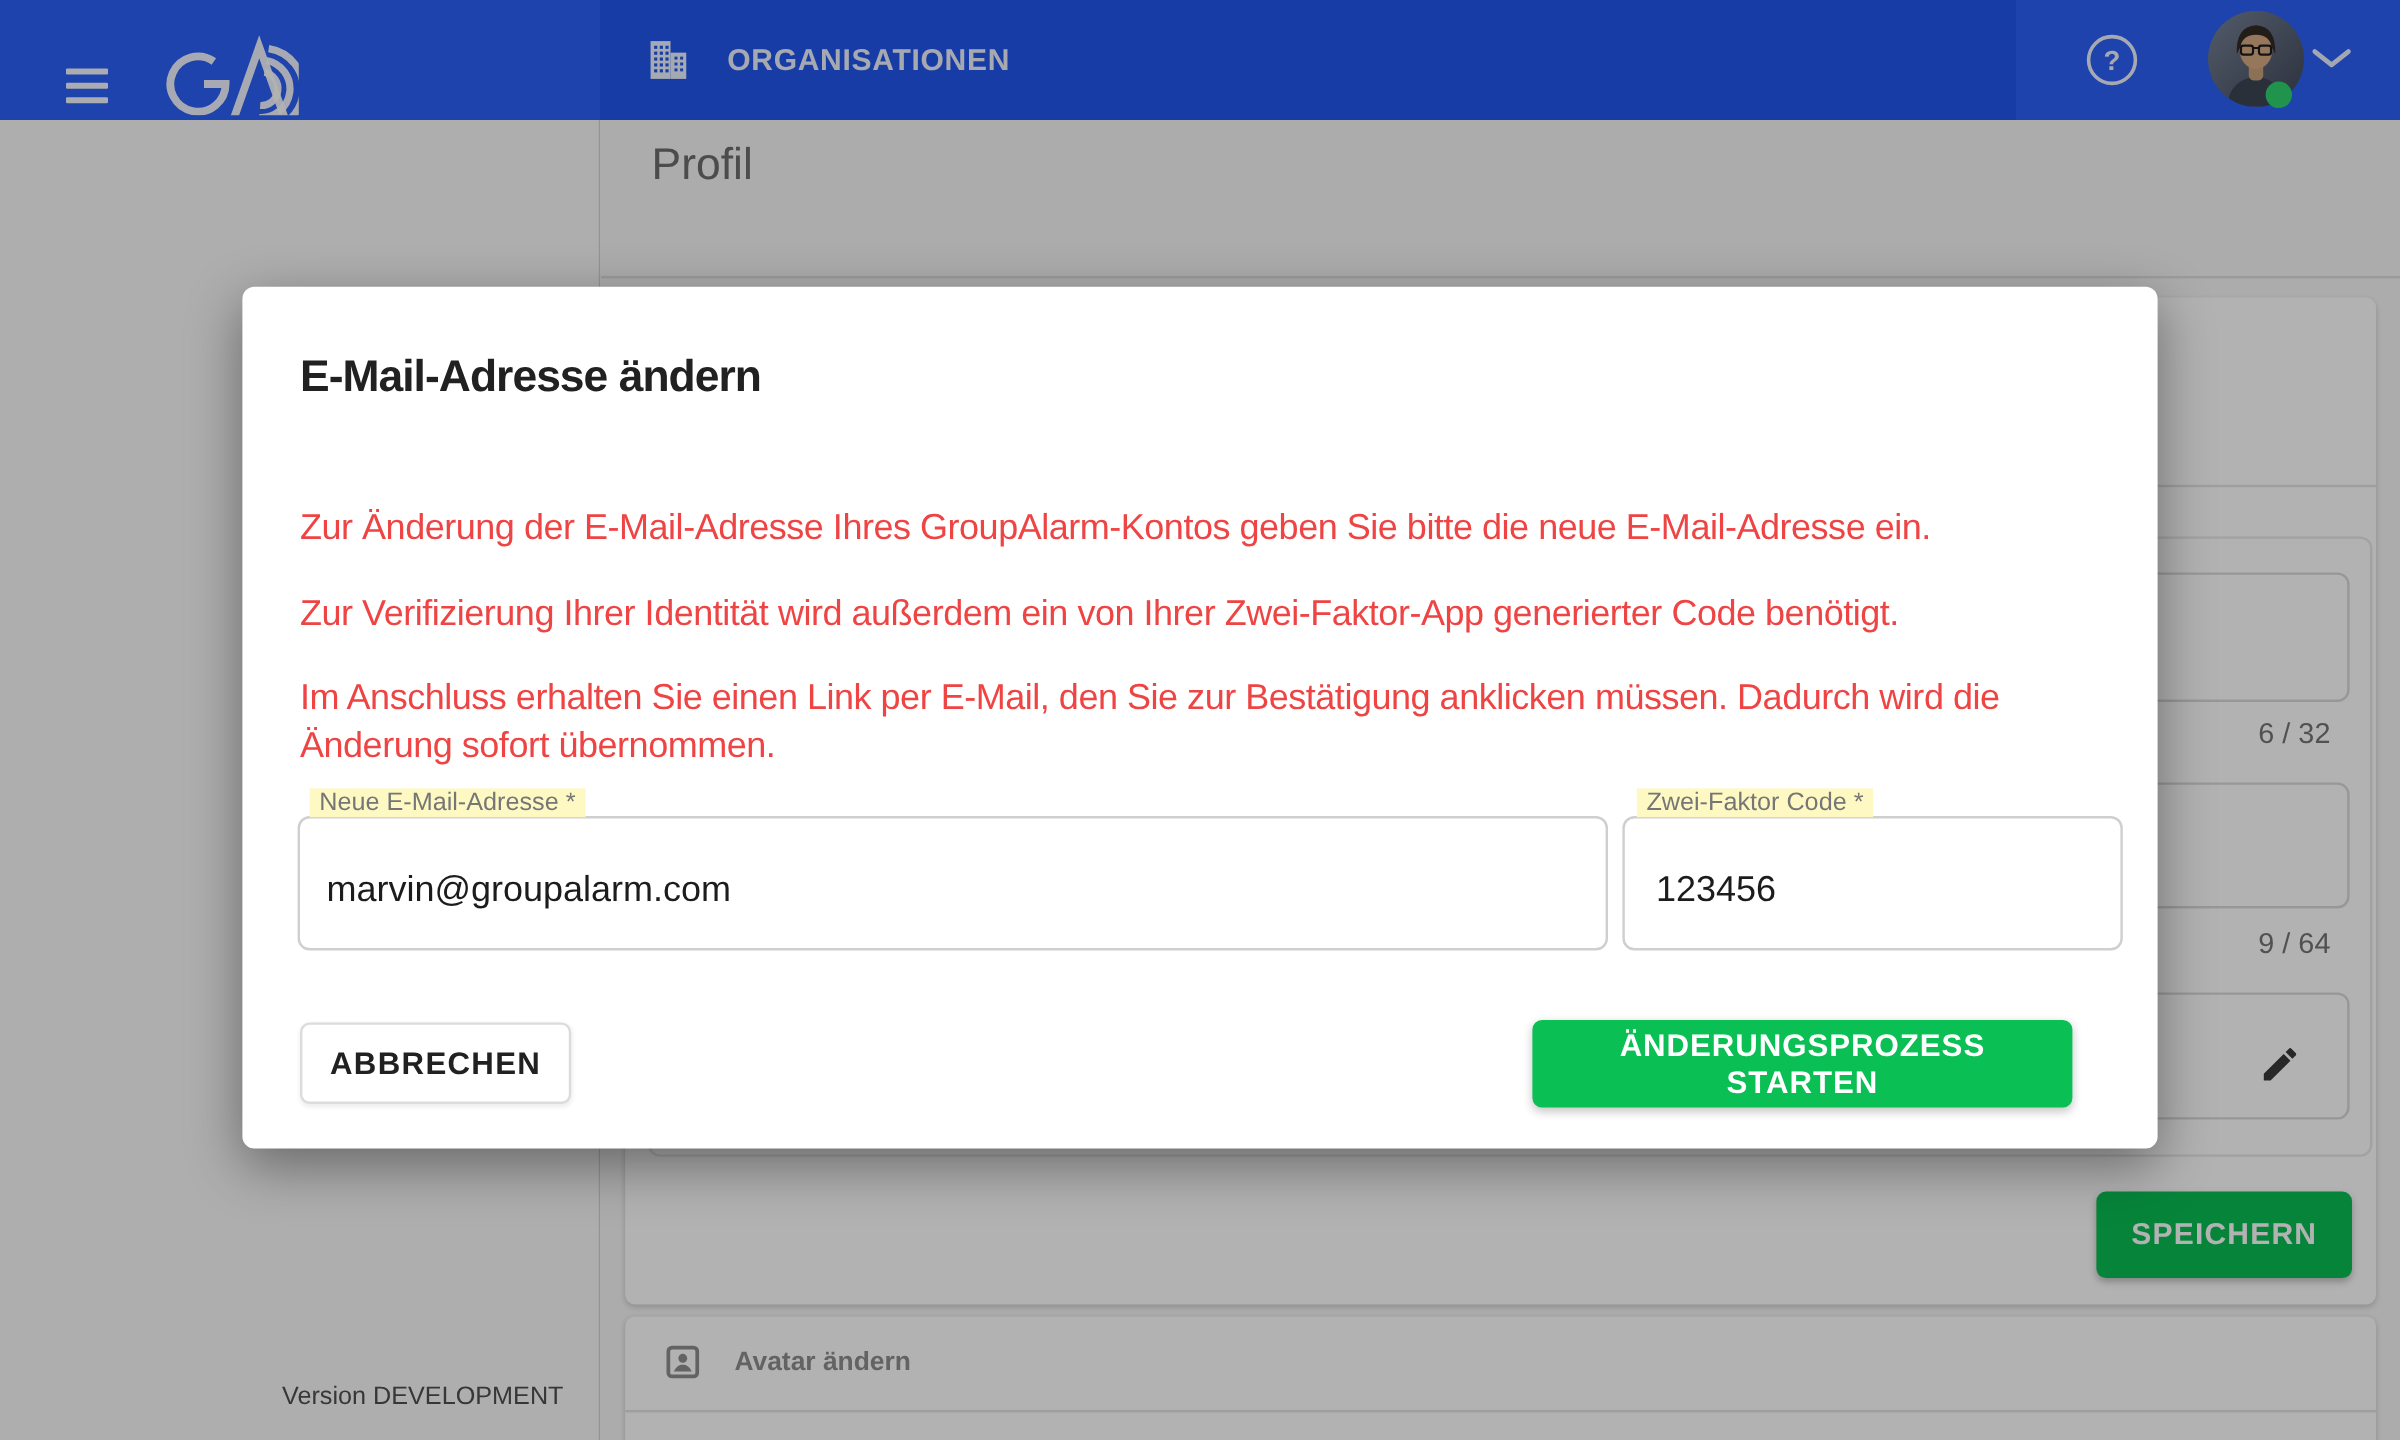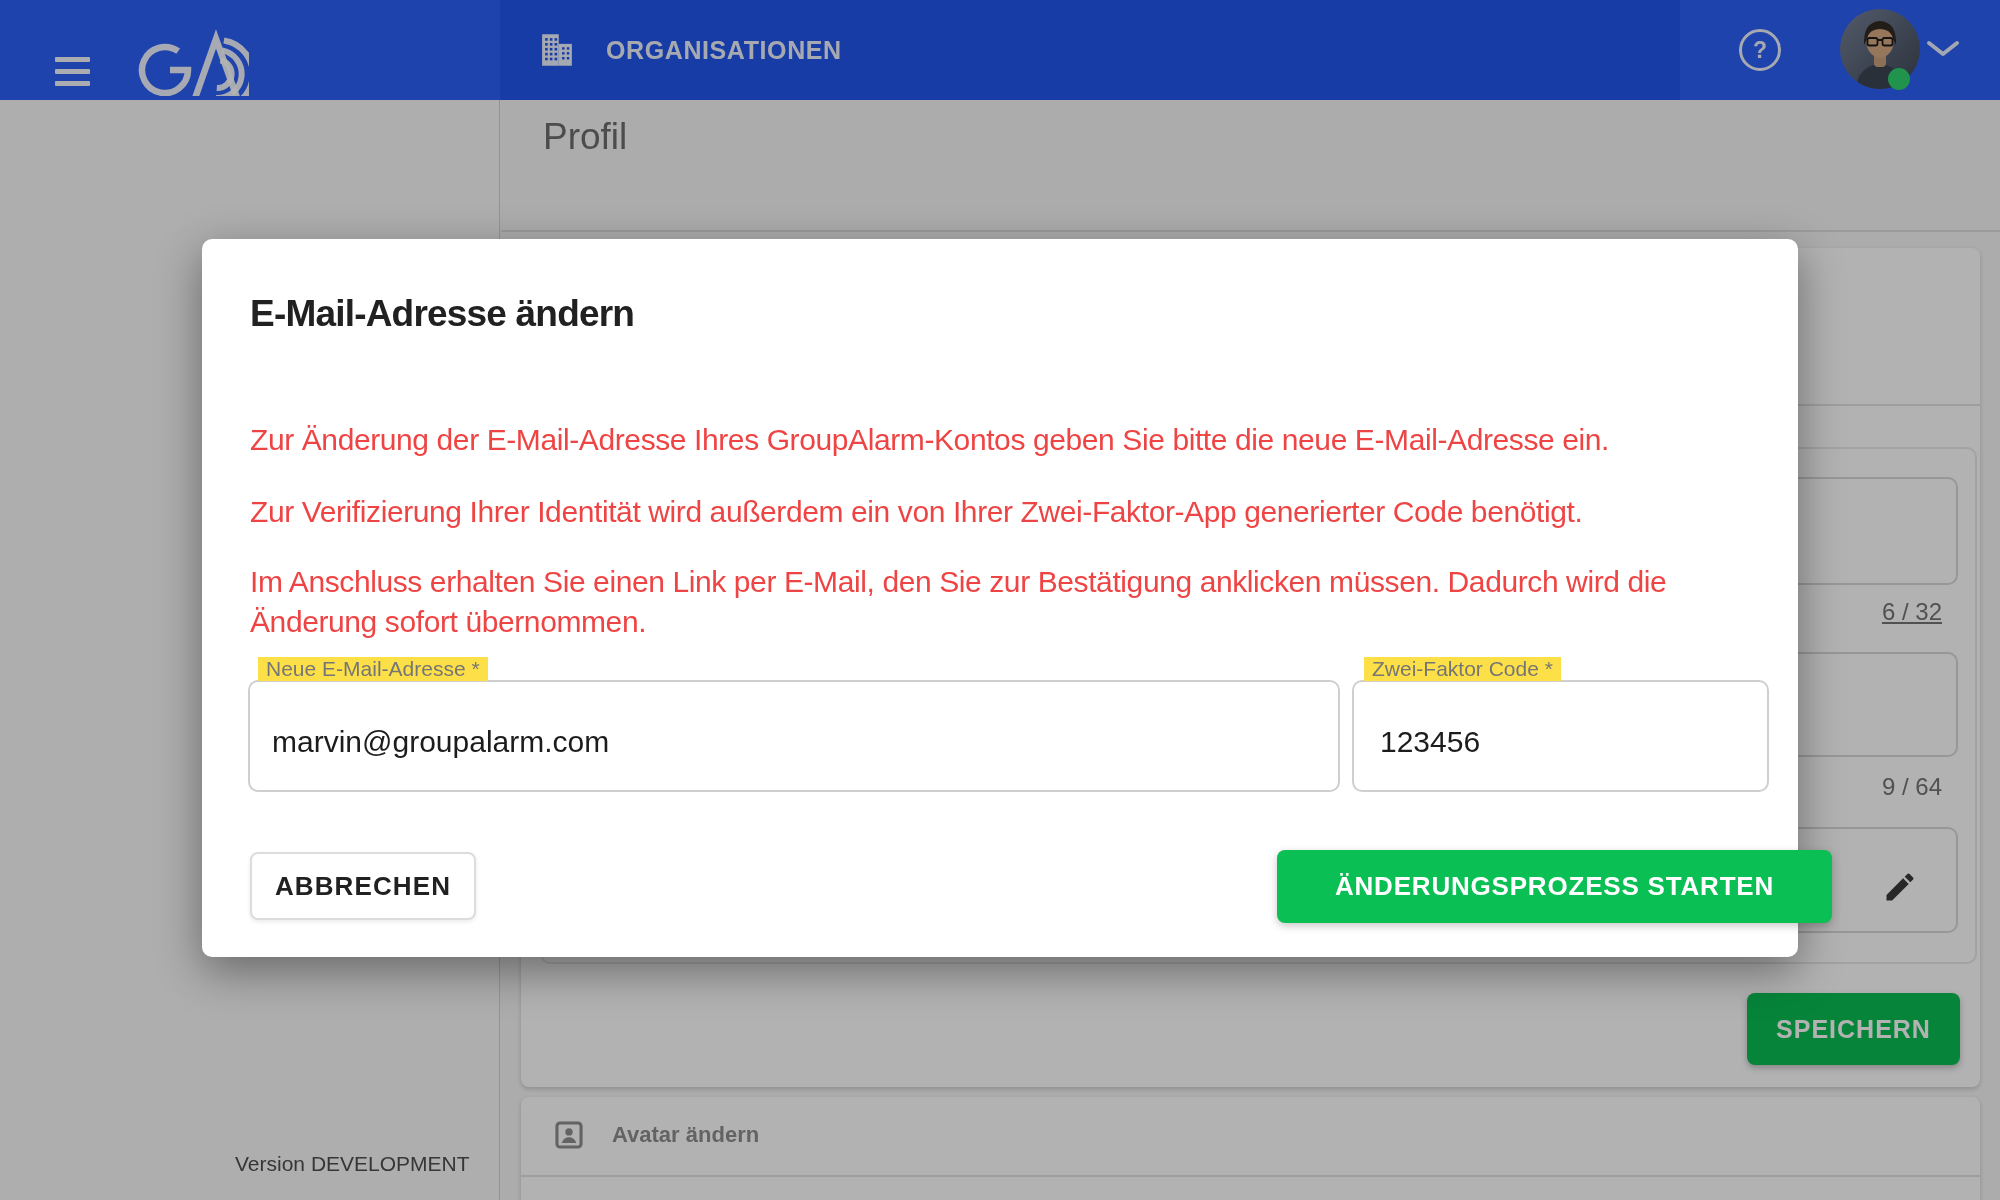--- a/index.html
+++ b/index.html
@@ -26,26 +26,26 @@
              font-family:inherit;display:flex;align-items:center;justify-content:center;}
   .section-label{font-size:22px;font-weight:700;color:#8f8f8f;}
   .version{font-size:21px;color:#4f4f4f;}
   
   .scrim{position:absolute;inset:0;background:rgba(0,0,0,0.30);z-index:40;}
   .modal{position:absolute;left:202px;top:239px;width:1596px;height:718px;background:#fff;border-radius:10px;
          box-shadow:0 14px 45px rgba(0,0,0,.4);z-index:50;}
   .modal-title{position:absolute;left:48px;top:54px;font-size:37px;font-weight:700;letter-spacing:-.8px;color:#212121;}
   .modal-p{position:absolute;left:48px;width:1515px;font-size:30px;line-height:40px;letter-spacing:-.4px;color:#ef4444;}
   .m-field{position:absolute;border:2px solid #cfcfcf;border-radius:10px;box-sizing:border-box;background:#fff;}
-  .m-label{position:absolute;font-size:21px;color:#767676;background:#fde047;padding:0 8px;z-index:2;}
+  .m-label{position:absolute;font-size:21px;color:#767676;background:#fef9c3;padding:0 8px;z-index:2;}
   .m-input{position:absolute;border:none;outline:none;font-family:inherit;font-size:30px;color:#1c1c1c;background:transparent;padding:0;}
   .cancel-btn{position:absolute;left:48px;top:613px;width:226px;height:68px;background:#fff;border:2px solid #dcdcdc;border-radius:8px;
               font-family:inherit;font-size:26px;font-weight:700;letter-spacing:1.1px;color:#212121;cursor:pointer;
               box-shadow:0 2px 4px rgba(0,0,0,.08);display:flex;align-items:center;justify-content:center;}
-  .submit-btn{position:absolute;left:1075px;top:611px;width:555px;height:73px;font-size:26px;letter-spacing:.8px;
+  .submit-btn{position:absolute;left:1075px;top:611px;width:450px;height:73px;font-size:26px;letter-spacing:.8px;
               box-shadow:0 3px 8px rgba(0,0,0,.22);}
 </style>
 </head>
 <body>
 
 <div id="stage">
 
   <div class="bar-seg" style="left:0;width:500px;background:#2b60f6;"></div>
   <div class="bar-seg" style="left:500px;width:1180px;background:#2256ee;"></div>
   <div class="bar-seg" style="left:1680px;width:320px;background:#2b60f6;"></div>
@@ -141,21 +141,21 @@
   </div>
 
   <div class="abs page-title" style="left:543px;top:116px;">Profil</div>
   <div class="hdiv" style="left:501px;top:230px;width:1499px;"></div>
 
   <div class="card" style="left:521px;top:248px;width:1459px;height:839px;"></div>
   <div class="hdiv" style="left:521px;top:404px;width:1459px;background:#e3e3e3;"></div>
   <div class="inner-card" style="left:540px;top:447px;width:1433px;height:513px;"></div>
 
   <div class="bg-field" style="left:560px;top:477px;width:1398px;height:108px;"></div>
-  <div class="counter" style="top:598px;text-decoration:underline;">6 / 32</div>
+  <div class="counter" style="top:598px;">6 / 32</div>
 
   <div class="bg-field" style="left:560px;top:652px;width:1398px;height:105px;"></div>
   <div class="counter" style="top:773px;">9 / 64</div>
 
   <div class="bg-field" style="left:560px;top:827px;width:1398px;height:106px;">
     <span class="abs" style="left:1320px;top:40px;">
       <svg width="36" height="36" viewBox="0 0 24 24">
         <path fill="#3a3a3a" d="M3 17.25V21h3.75L17.81 9.94l-3.75-3.75L3 17.25zM20.71 7.04c.39-.39.39-1.02 0-1.41l-2.34-2.34a.9959.9959 0 0 0-1.41 0l-1.83 1.83 3.75 3.75 1.83-1.83z"></path>
       </svg>
     </span>

